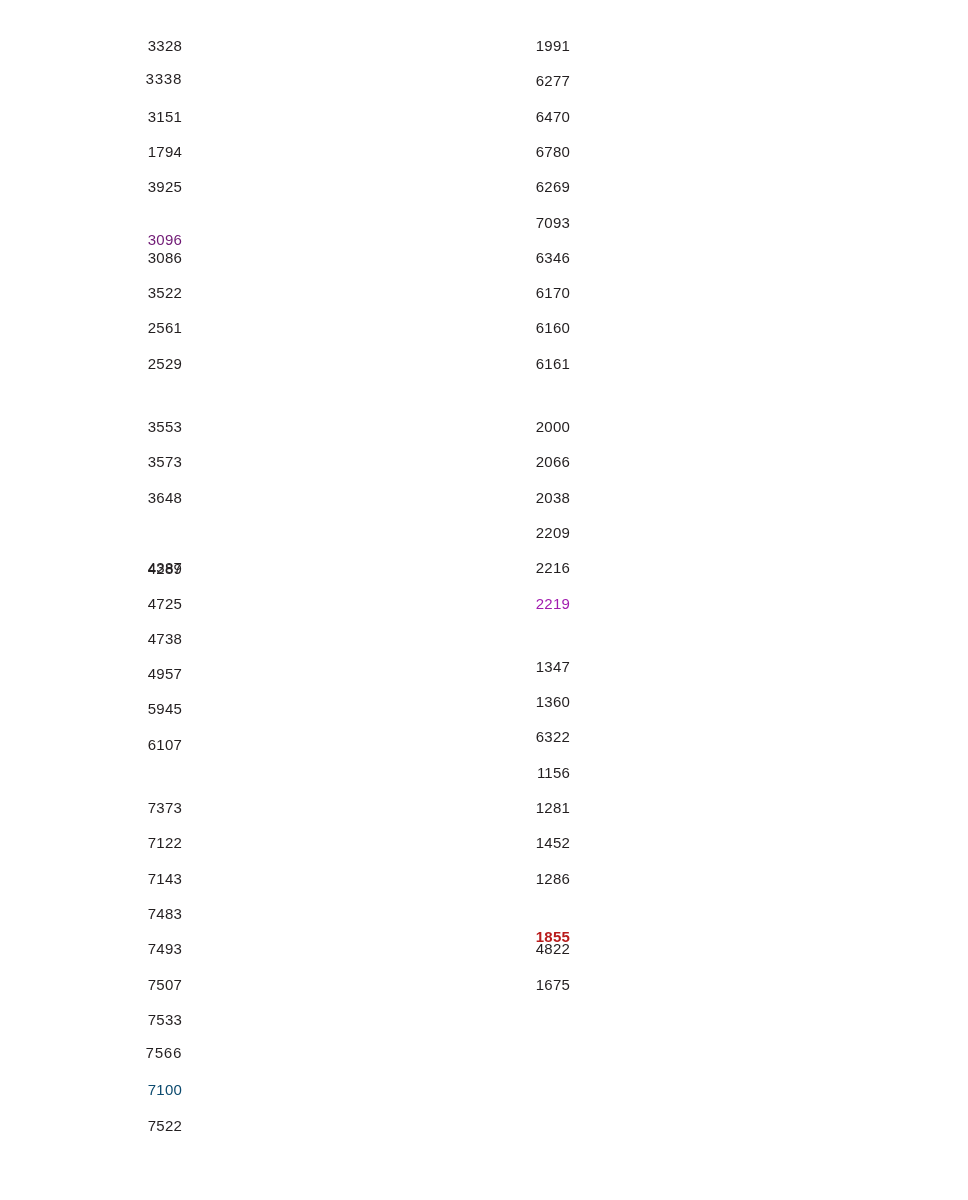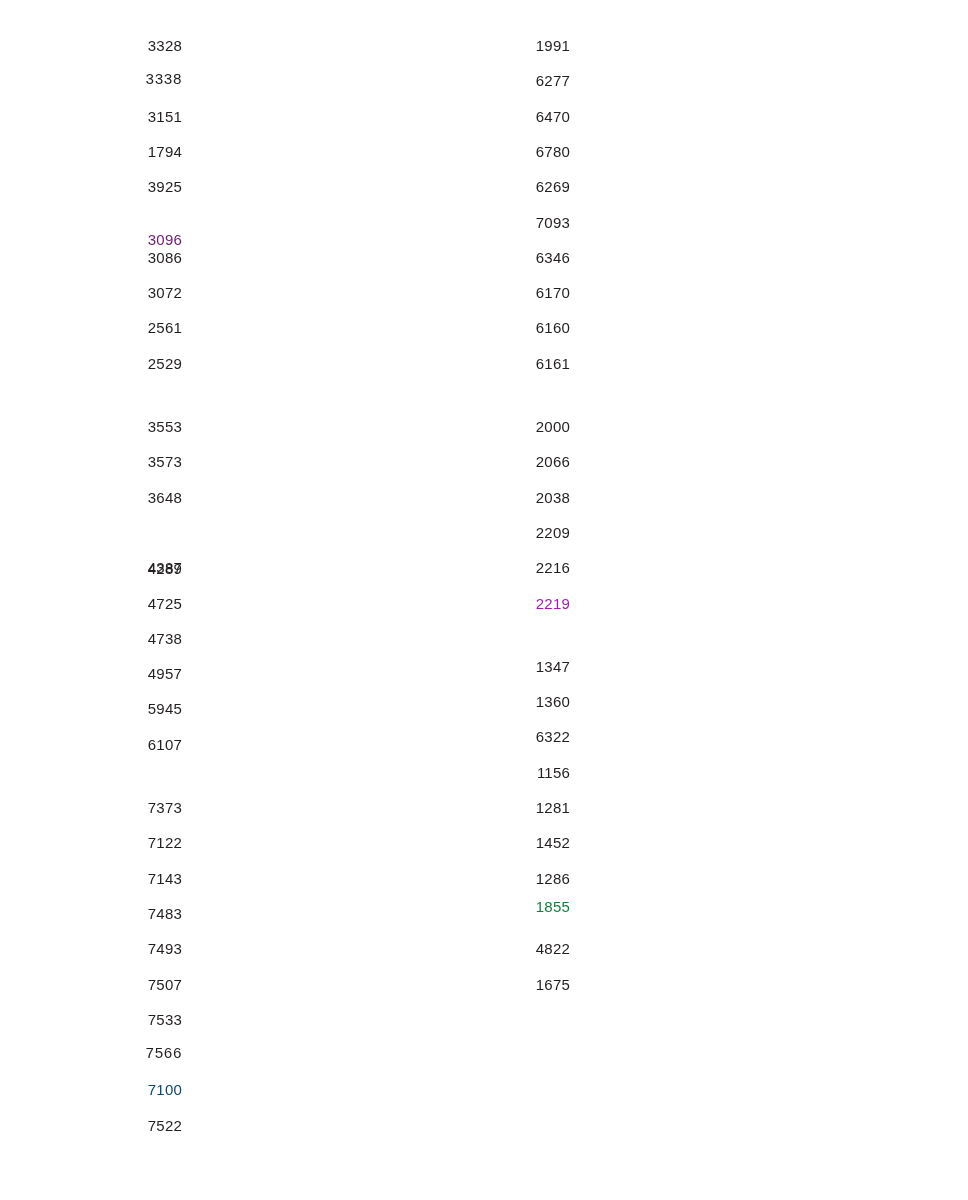--- a/index.html
+++ b/index.html
@@ -180,21 +180,21 @@
               <stop offset="0%" stop-color="#f8d6a5"></stop>
               <stop offset="55.00000000000001%" stop-color="#e9bd82"></stop>
               <stop offset="100%" stop-color="#d2963e"></stop>
             </radialGradient>
           </defs>
           <line x1="17" y1="17" x2="NaN" y2="69" stroke="url(#g6)" stroke-width="22" stroke-linecap="round"></line>
           <ellipse cx="NaN" cy="69" rx="8.8" ry="11" fill="url(#g6c)"></ellipse>
         </svg>
       </div>
       <div class="swatch-row">
-        <div class="rod-label" style="left: 92px; width: 90px; top: 284.1px; color: rgb(35, 31, 32);">3072</div>
+        <div class="rod-label" style="left: 92px; width: 90px; top: 284.1px; color: rgb(35, 31, 32);">3522</div>
         <svg width="NaN" height="86" viewBox="0 0 NaN 86" class="rod-svg" style="left: 170px; top: 278.1px;">
           <defs>
             <linearGradient id="g7" gradientUnits="userSpaceOnUse" x1="NaN" y1="NaN" x2="NaN" y2="NaN">
               <stop offset="0%" stop-color="#d9ab00"></stop>
               <stop offset="12%" stop-color="#f7d007"></stop>
               <stop offset="34%" stop-color="#ffe95c"></stop>
               <stop offset="52%" stop-color="#f7d007"></stop>
               <stop offset="80%" stop-color="#d9ab00"></stop>
               <stop offset="100%" stop-color="#d9ab00"></stop>
             </linearGradient>
@@ -1199,21 +1199,21 @@
               <stop offset="0%" stop-color="#7e8791"></stop>
               <stop offset="55.00000000000001%" stop-color="#58616a"></stop>
               <stop offset="100%" stop-color="#3d4650"></stop>
             </radialGradient>
           </defs>
           <line x1="17" y1="17" x2="NaN" y2="69" stroke="url(#g52)" stroke-width="22" stroke-linecap="round"></line>
           <ellipse cx="NaN" cy="69" rx="8.8" ry="11" fill="url(#g52c)"></ellipse>
         </svg>
       </div>
       <div class="swatch-row">
-        <div class="rod-label" style="left: 480px; width: 90px; top: 898px; color: #15803d;">1855</div>
+        <div class="rod-label" style="left: 480px; width: 90px; top: 928px; color: #b91c1c; font-weight: bold;">1855</div>
         <svg width="NaN" height="86" viewBox="0 0 NaN 86" class="rod-svg" style="left: 558px; top: 898.9px;">
           <defs>
             <linearGradient id="g53" gradientUnits="userSpaceOnUse" x1="NaN" y1="NaN" x2="NaN" y2="NaN">
               <stop offset="0%" stop-color="#4b5257"></stop>
               <stop offset="12%" stop-color="#6d7479"></stop>
               <stop offset="34%" stop-color="#8f969b"></stop>
               <stop offset="52%" stop-color="#6d7479"></stop>
               <stop offset="80%" stop-color="#4b5257"></stop>
               <stop offset="100%" stop-color="#4b5257"></stop>
             </linearGradient>

